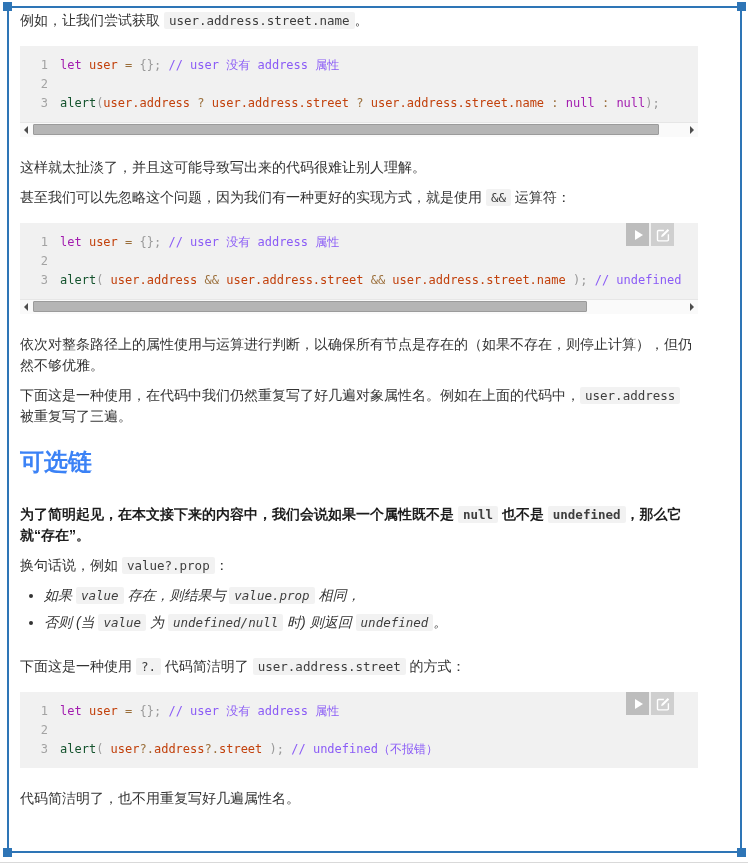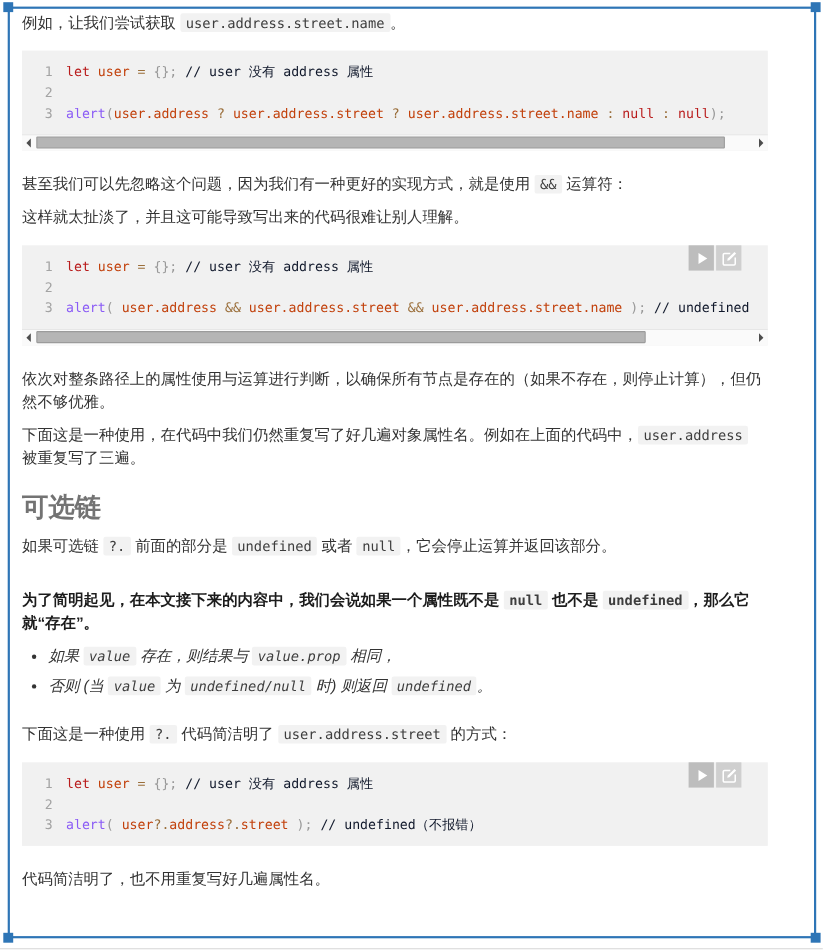--- a/index.html
+++ b/index.html
@@ -4,43 +4,43 @@
 <style>
   html,body{margin:0;padding:0;}
   body{
     width:748px;height:864px;background:#fff;position:relative;overflow:hidden;
     font-family:"Liberation Sans",sans-serif;color:#333;
   }
   
   .content{position:absolute;left:20px;top:10px;width:678px;}
   p{margin:0 0 9px;font-size:14px;line-height:21px;color:#333;}
   p.bold{font-weight:bold;color:#1c1c1c;margin-top:28px;}
-  h1{margin:20px 0 10px;font-size:24px;line-height:29px;font-weight:bold;color:#737373;}
+  h1{margin:20px 0 10px;font-size:24px;line-height:29px;font-weight:bold;color:#3b82f6;}
   ul{margin:0 0 23px;padding-left:24px;list-style:disc;font-style:italic;}
   li{margin:0 0 6px;font-size:14px;line-height:21px;}
   .ic{
     font-family:"DejaVu Sans Mono",monospace;font-size:12.5px;
     background:#f2f2f2;color:#3d3d3d;padding:1px 5px;border-radius:2px;
     white-space:nowrap;
   }
   p.bold .ic{font-weight:bold;}
   
   .codebox{
     position:relative;margin:15px 0 20px;background:#f1f1f1;
     font-family:"DejaVu Sans Mono",monospace;font-size:12px;
   }
   .code-pre{padding:10px 0 9px 4px;overflow:hidden;}
   .cl{min-height:19px;line-height:19px;white-space:pre;}
   .ln{display:inline-block;width:24px;text-align:right;margin-right:12px;color:#a3a3a3;}
   .tk-pl{color:#c2410c;}
-  .tk-kw{color:#b91c1c;}
-  .tk-fn{color:#8b5cf6;}
+  .tk-kw{color:#a21caf;}
+  .tk-fn{color:#14532d;}
   .tk-op{color:#9a6e3a;}
   .tk-pu{color:#999;}
-  .tk-cm{color:#0f172a;}
+  .tk-cm{color:#8b5cf6;}
   
   .code-btns{position:absolute;top:0;right:24px;display:flex;}
   .cbtn{width:23px;height:23px;border:none;margin-left:2px;padding:0;cursor:pointer;
         display:flex;align-items:center;justify-content:center;}
   .cbtn.run{background:#bdbdbd;}
   .cbtn.edit{background:#cfcfcf;}
   .play-tri{display:block;width:0;height:0;margin-left:2px;
     border-left:8px solid #fff;border-top:5px solid transparent;border-bottom:5px solid transparent;}
   
   .sb{position:relative;height:14px;background:#fafafa;border-top:1px solid #e6e6e6;}
@@ -76,22 +76,22 @@
         </div>
         <div class="sb-track">
           <div class="sb-thumb" style="width: 96%;"></div>
         </div>
         <div class="sb-ar r">
           <span class="tri-r"></span>
         </div>
       </div>
     </div>
 
+  <p><span>这样就太扯淡了，并且这可能导致写出来的代码很难让别人理解。</span></p>
   <p><span>甚至我们可以先忽略这个问题，因为我们有一种更好的实现方式，就是使用 </span><code class="ic">&amp;&amp;</code><span> 运算符：</span></p>
-  <p><span>这样就太扯淡了，并且这可能导致写出来的代码很难让别人理解。</span></p>
 
   <div class="codebox">
       <div class="code-btns">
         <button class="cbtn run">
           <span class="play-tri"></span>
         </button>
         <button class="cbtn edit">
           <svg width="14" height="14" viewBox="0 0 14 14">
             <path d="M12.4 6.2v5.6a1.1 1.1 0 0 1-1.1 1.1H2.6a1.1 1.1 0 0 1-1.1-1.1V3.6a1.1 1.1 0 0 1 1.1-1.1h5.3" fill="none" stroke="#fff" stroke-width="1.4"></path>
             <path d="M5.6 7.1 11.7 1l1.5 1.5-6.1 6.1-2 .5z" fill="#fff"></path>
@@ -114,22 +114,22 @@
           <span class="tri-r"></span>
         </div>
       </div>
     </div>
 
   <p><span>依次对整条路径上的属性使用与运算进行判断，以确保所有节点是存在的（如果不存在，则停止计算），但仍然不够优雅。</span></p>
   <p><span>下面这是一种使用，在代码中我们仍然重复写了好几遍对象属性名。例如在上面的代码中，</span><code class="ic">user.address</code><span> 被重复写了三遍。</span></p>
 
   <h1>可选链</h1>
 
-  <p><span>如果可选链 </span><code class="ic">?.</code><span> 前面的部分是 </span><code class="ic">undefined</code><span> 或者 </span><code class="ic">null</code><span>，它会停止运算并返回该部分。</span></p>
   <p class="bold"><span>为了简明起见，在本文接下来的内容中，我们会说如果一个属性既不是 </span><code class="ic">null</code><span> 也不是 </span><code class="ic">undefined</code><span>，那么它就“存在”。</span></p>
+  <p><span>换句话说，例如 </span><code class="ic">value?.prop</code><span>：</span></p>
 
   <ul>
     <li><span>如果 </span><code class="ic">value</code><span> 存在，则结果与 </span><code class="ic">value.prop</code><span> 相同，</span></li>
     <li><span>否则 (当 </span><code class="ic">value</code><span> 为 </span><code class="ic">undefined/null</code><span> 时) 则返回 </span><code class="ic">undefined</code><span>。</span></li>
   </ul>
 
   <p><span>下面这是一种使用 </span><code class="ic">?.</code><span> 代码简洁明了 </span><code class="ic">user.address.street</code><span> 的方式：</span></p>
 
   <div class="codebox">
       <div class="code-btns">

